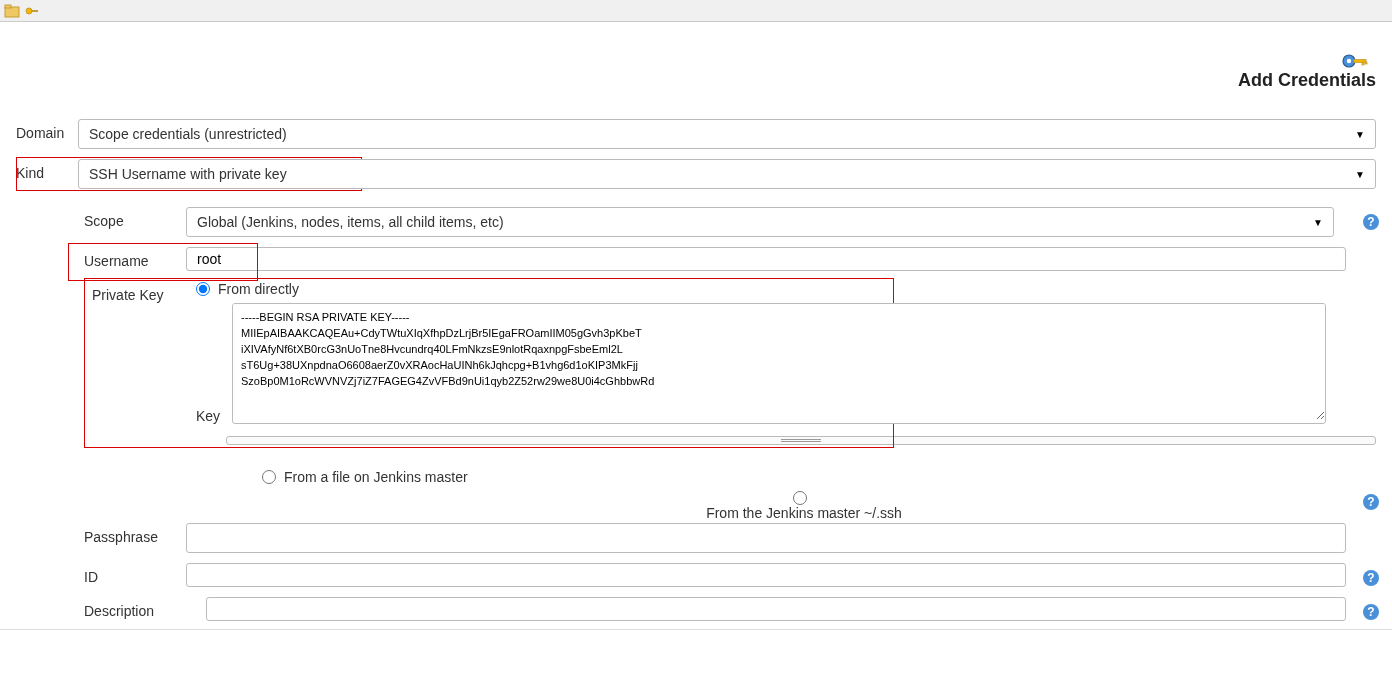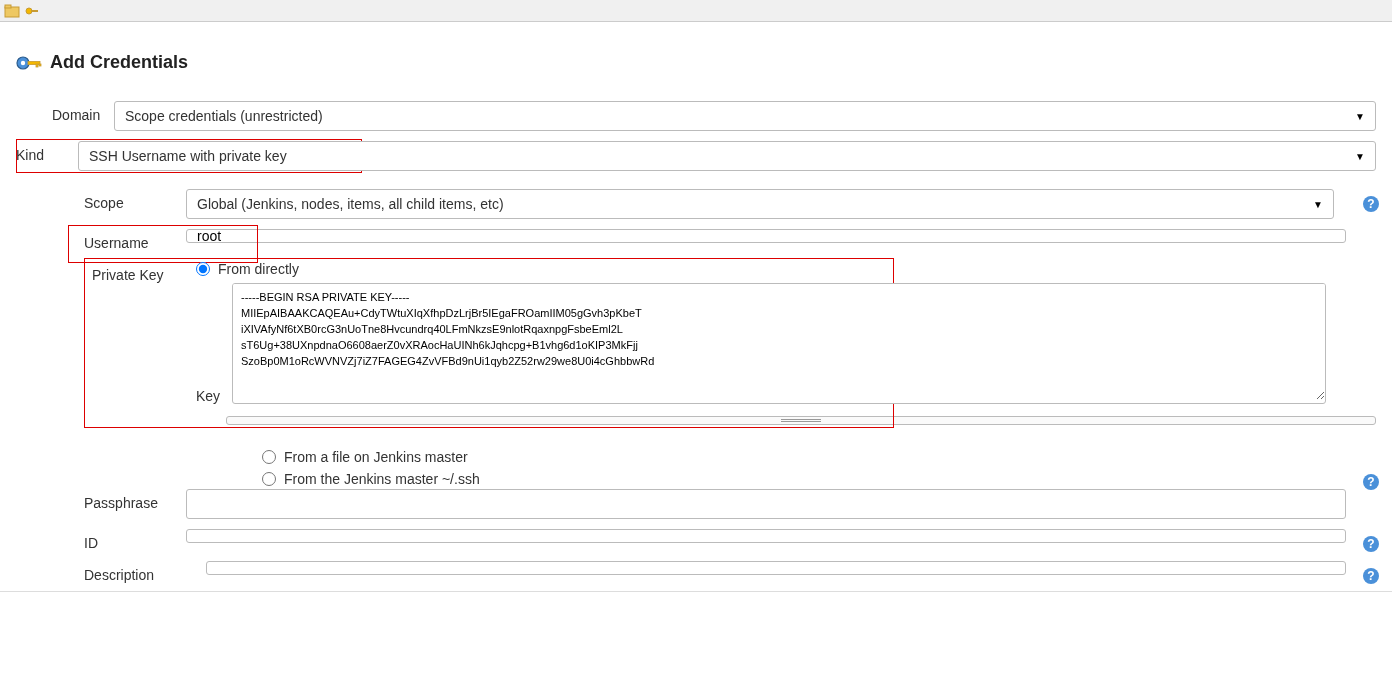--- a/index.html
+++ b/index.html
@@ -1,32 +1,32 @@
 <!DOCTYPE html>
 <html><head>
 <meta charset="utf-8">
 <style>
 * { box-sizing: border-box; margin: 0; padding: 0; }
 body { font-family: Helvetica, Arial, sans-serif; font-size: 14px; color: #333; background: #fff; }
 .toolbar { background: #f0f0f0; border-bottom: 1px solid #ccc; padding: 2px 4px; height: 22px; display: flex; align-items: center; }
 .toolbar-icon { width: 16px; height: 16px; margin-right: 4px; }
 .content { padding: 12px 16px 0 16px; }
-.heading-row { display: flex; align-items: center; margin: 18px 0 28px 0; }
+.heading-row { display: flex; align-items: flex-end; margin: 18px 0 28px 0; flex-direction: column; }
 .key-icon { width: 26px; height: 18px; margin-right: 8px; flex-shrink: 0; }
 h1 { font-size: 18px; font-weight: bold; color: #222; }
 .form-row { display: flex; align-items: flex-start; margin-bottom: 10px; position: relative; }
 .label-col { color: #333; padding-top: 6px; }
-.label-domain { width: 62px; margin-left: 36px; }
+.label-domain { width: 62px; }
 .label-kind { width: 62px; }
 .label-indent { width: 170px; text-align: left; padding-left: 68px; }
 .label-indent2 { width: 210px; text-align: left; padding-left: 68px; }
 .select-wrap { flex: 1; border: 1px solid #bbb; border-radius: 3px; background: #fff; display: flex; align-items: center; height: 30px; padding: 0 10px; position: relative; }
 .select-text { flex: 1; color: #333; }
 .caret { font-size: 10px; color: #000; }
-.input-text { flex: 1; border: 1px solid #bbb; border-radius: 3px; height: 14px; padding: 0 10px; font-family: inherit; font-size: 14px; }
+.input-text { flex: 1; border: 1px solid #bbb; border-radius: 3px; height: 24px; padding: 0 10px; font-family: inherit; font-size: 14px; }
 .redbox-kind { position: absolute; left: 0; top: -2px; width: 346px; height: 34px; border: 1px solid #d00; pointer-events: none; }
 .redbox-username { position: absolute; left: 52px; top: -4px; width: 190px; height: 38px; border: 1px solid #d00; pointer-events: none; }
 .redbox-pk { position: absolute; left: 68px; top: -3px; width: 810px; height: 170px; border: 1px solid #d00; pointer-events: none; }
 .help-icon { width: 18px; height: 18px; flex-shrink: 0; margin-left: 8px; position: absolute; right: -4px; }
 .radio-group { flex: 1; }
 .radio-row { display: flex; align-items: center; margin-bottom: 6px; }
 .radio-row input[type="radio"] { margin-right: 8px; width:14px; height:14px; }
 .radio-row label { color: #333; }
 .key-sub-row { display: flex; align-items: flex-end; margin-bottom: 8px; }
 .key-sub-label { width: 36px; padding-top: 4px; color: #333; }
@@ -132,21 +132,21 @@
       <div class="grip-lines"></div>
     </div>
 
   <div class="form-row field-pad radios-bottom">
     <div class="label-col label-indent2"></div>
     <div class="radio-group">
       <div class="radio-row">
         <input type="radio" name="pk" style="">
         <label>From a file on Jenkins master</label>
       </div>
-      <div class="radio-row" style="margin-bottom:0;">
+      <div class="radio-row" style="margin-bottom:0;flex-direction:column;">
         <input type="radio" name="pk" style="">
         <label>From the Jenkins master ~/.ssh</label>
       </div>
     </div>
     <svg class="help-icon" viewBox="0 0 18 18">
         <circle cx="9" cy="9" r="8" fill="#4a90d9"></circle>
         <text x="9" y="13" text-anchor="middle" fill="#fff" font-size="12" font-weight="bold">?</text>
       </svg>
   </div>
 

